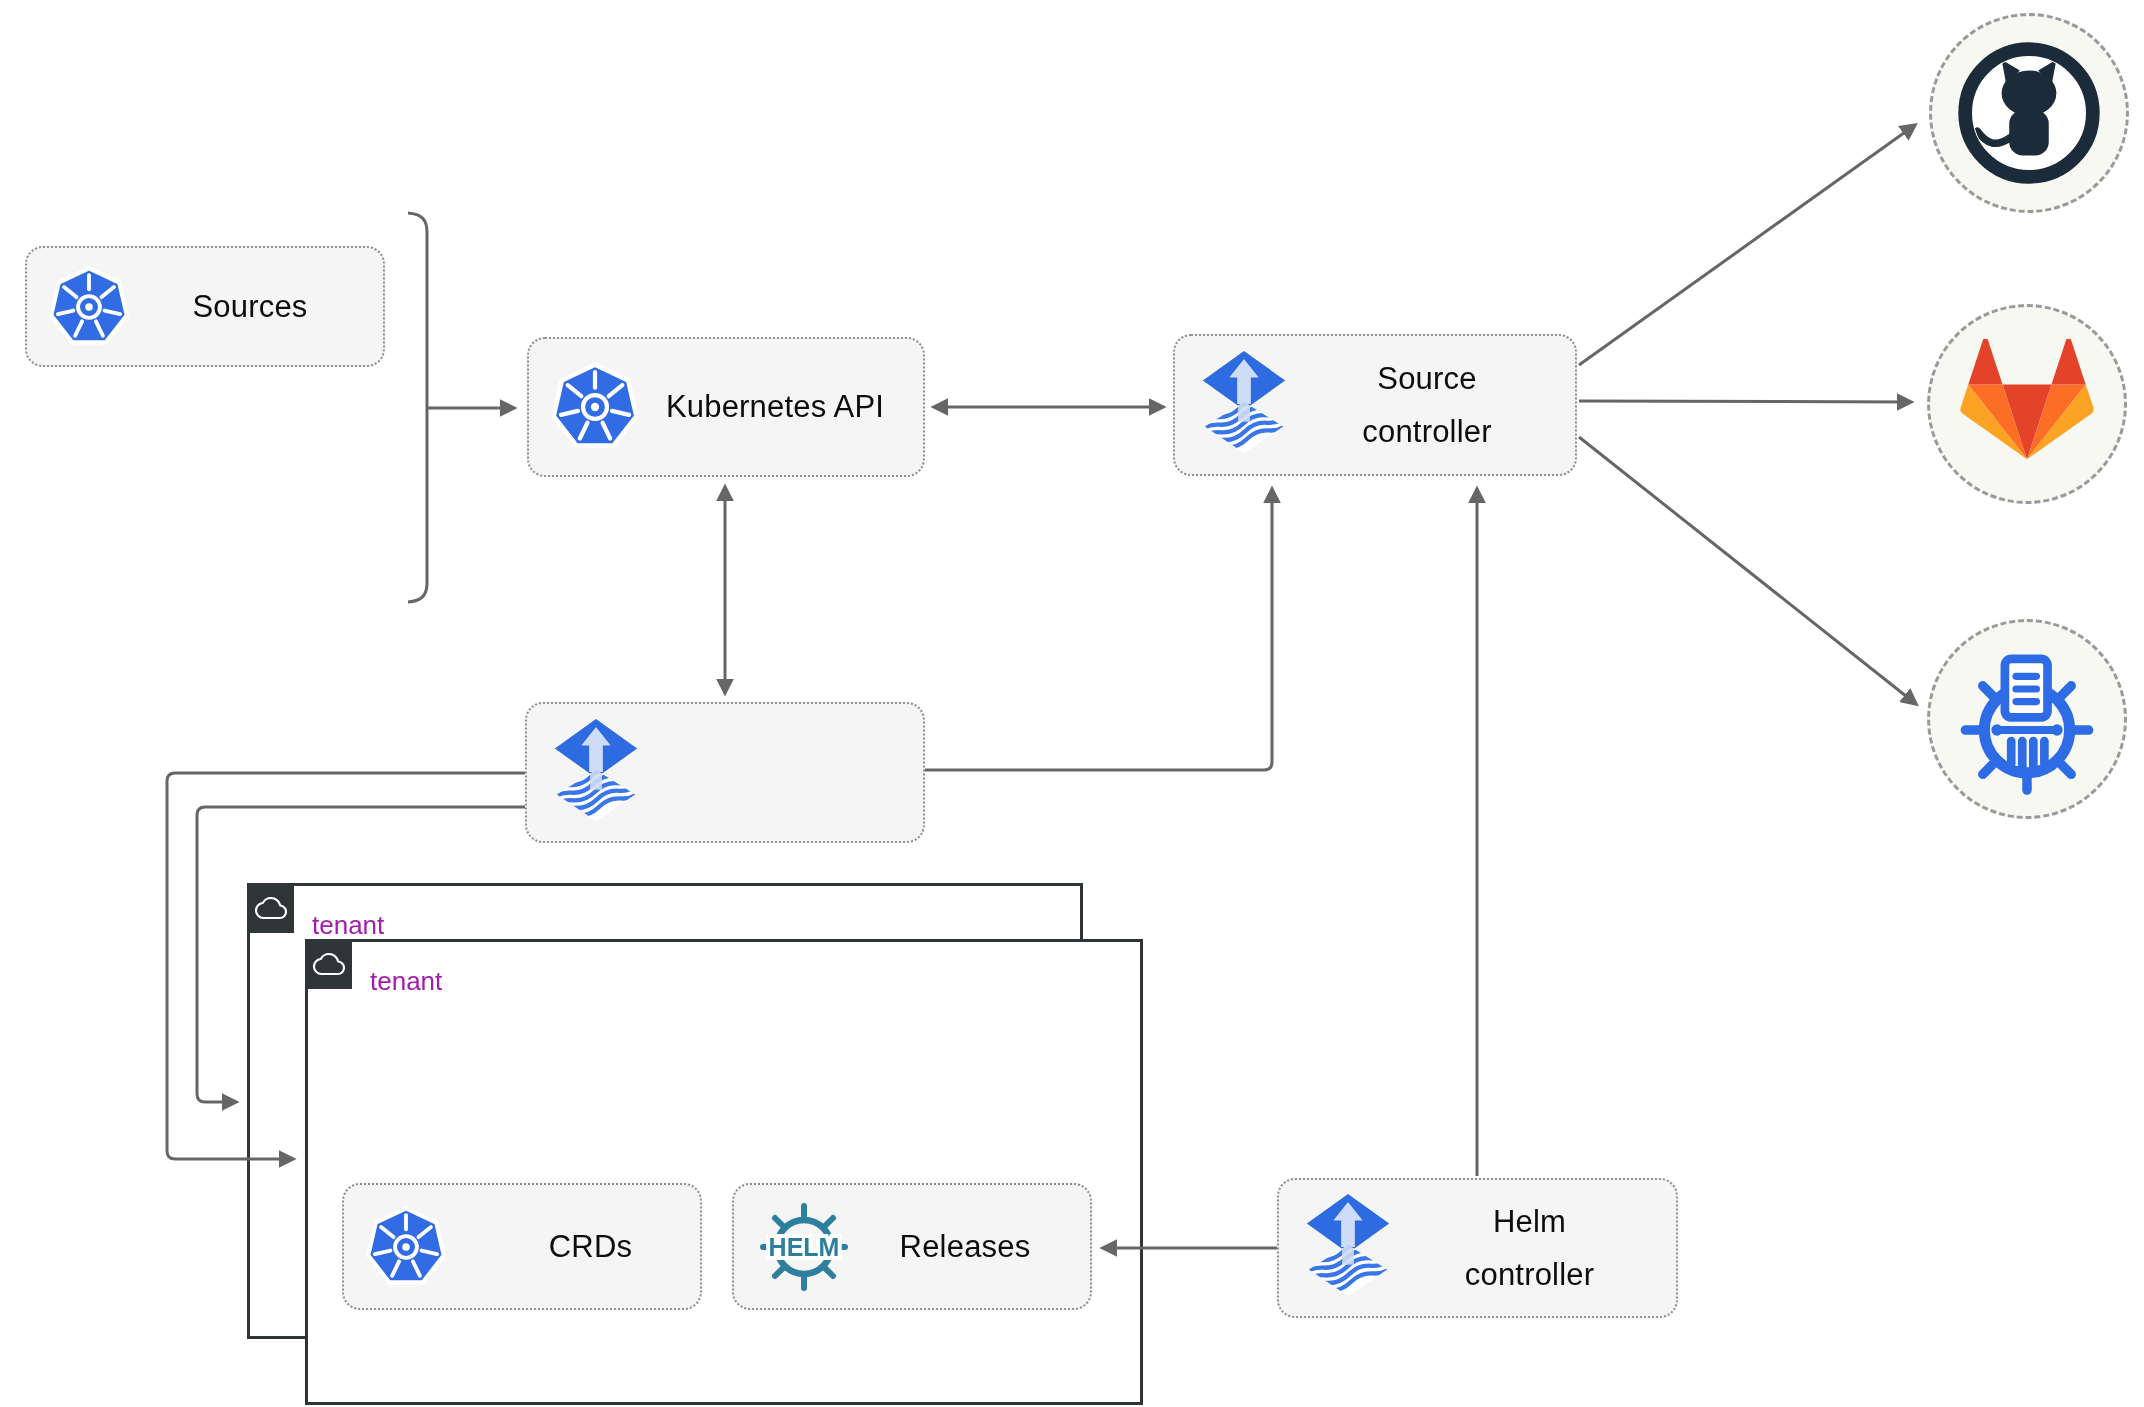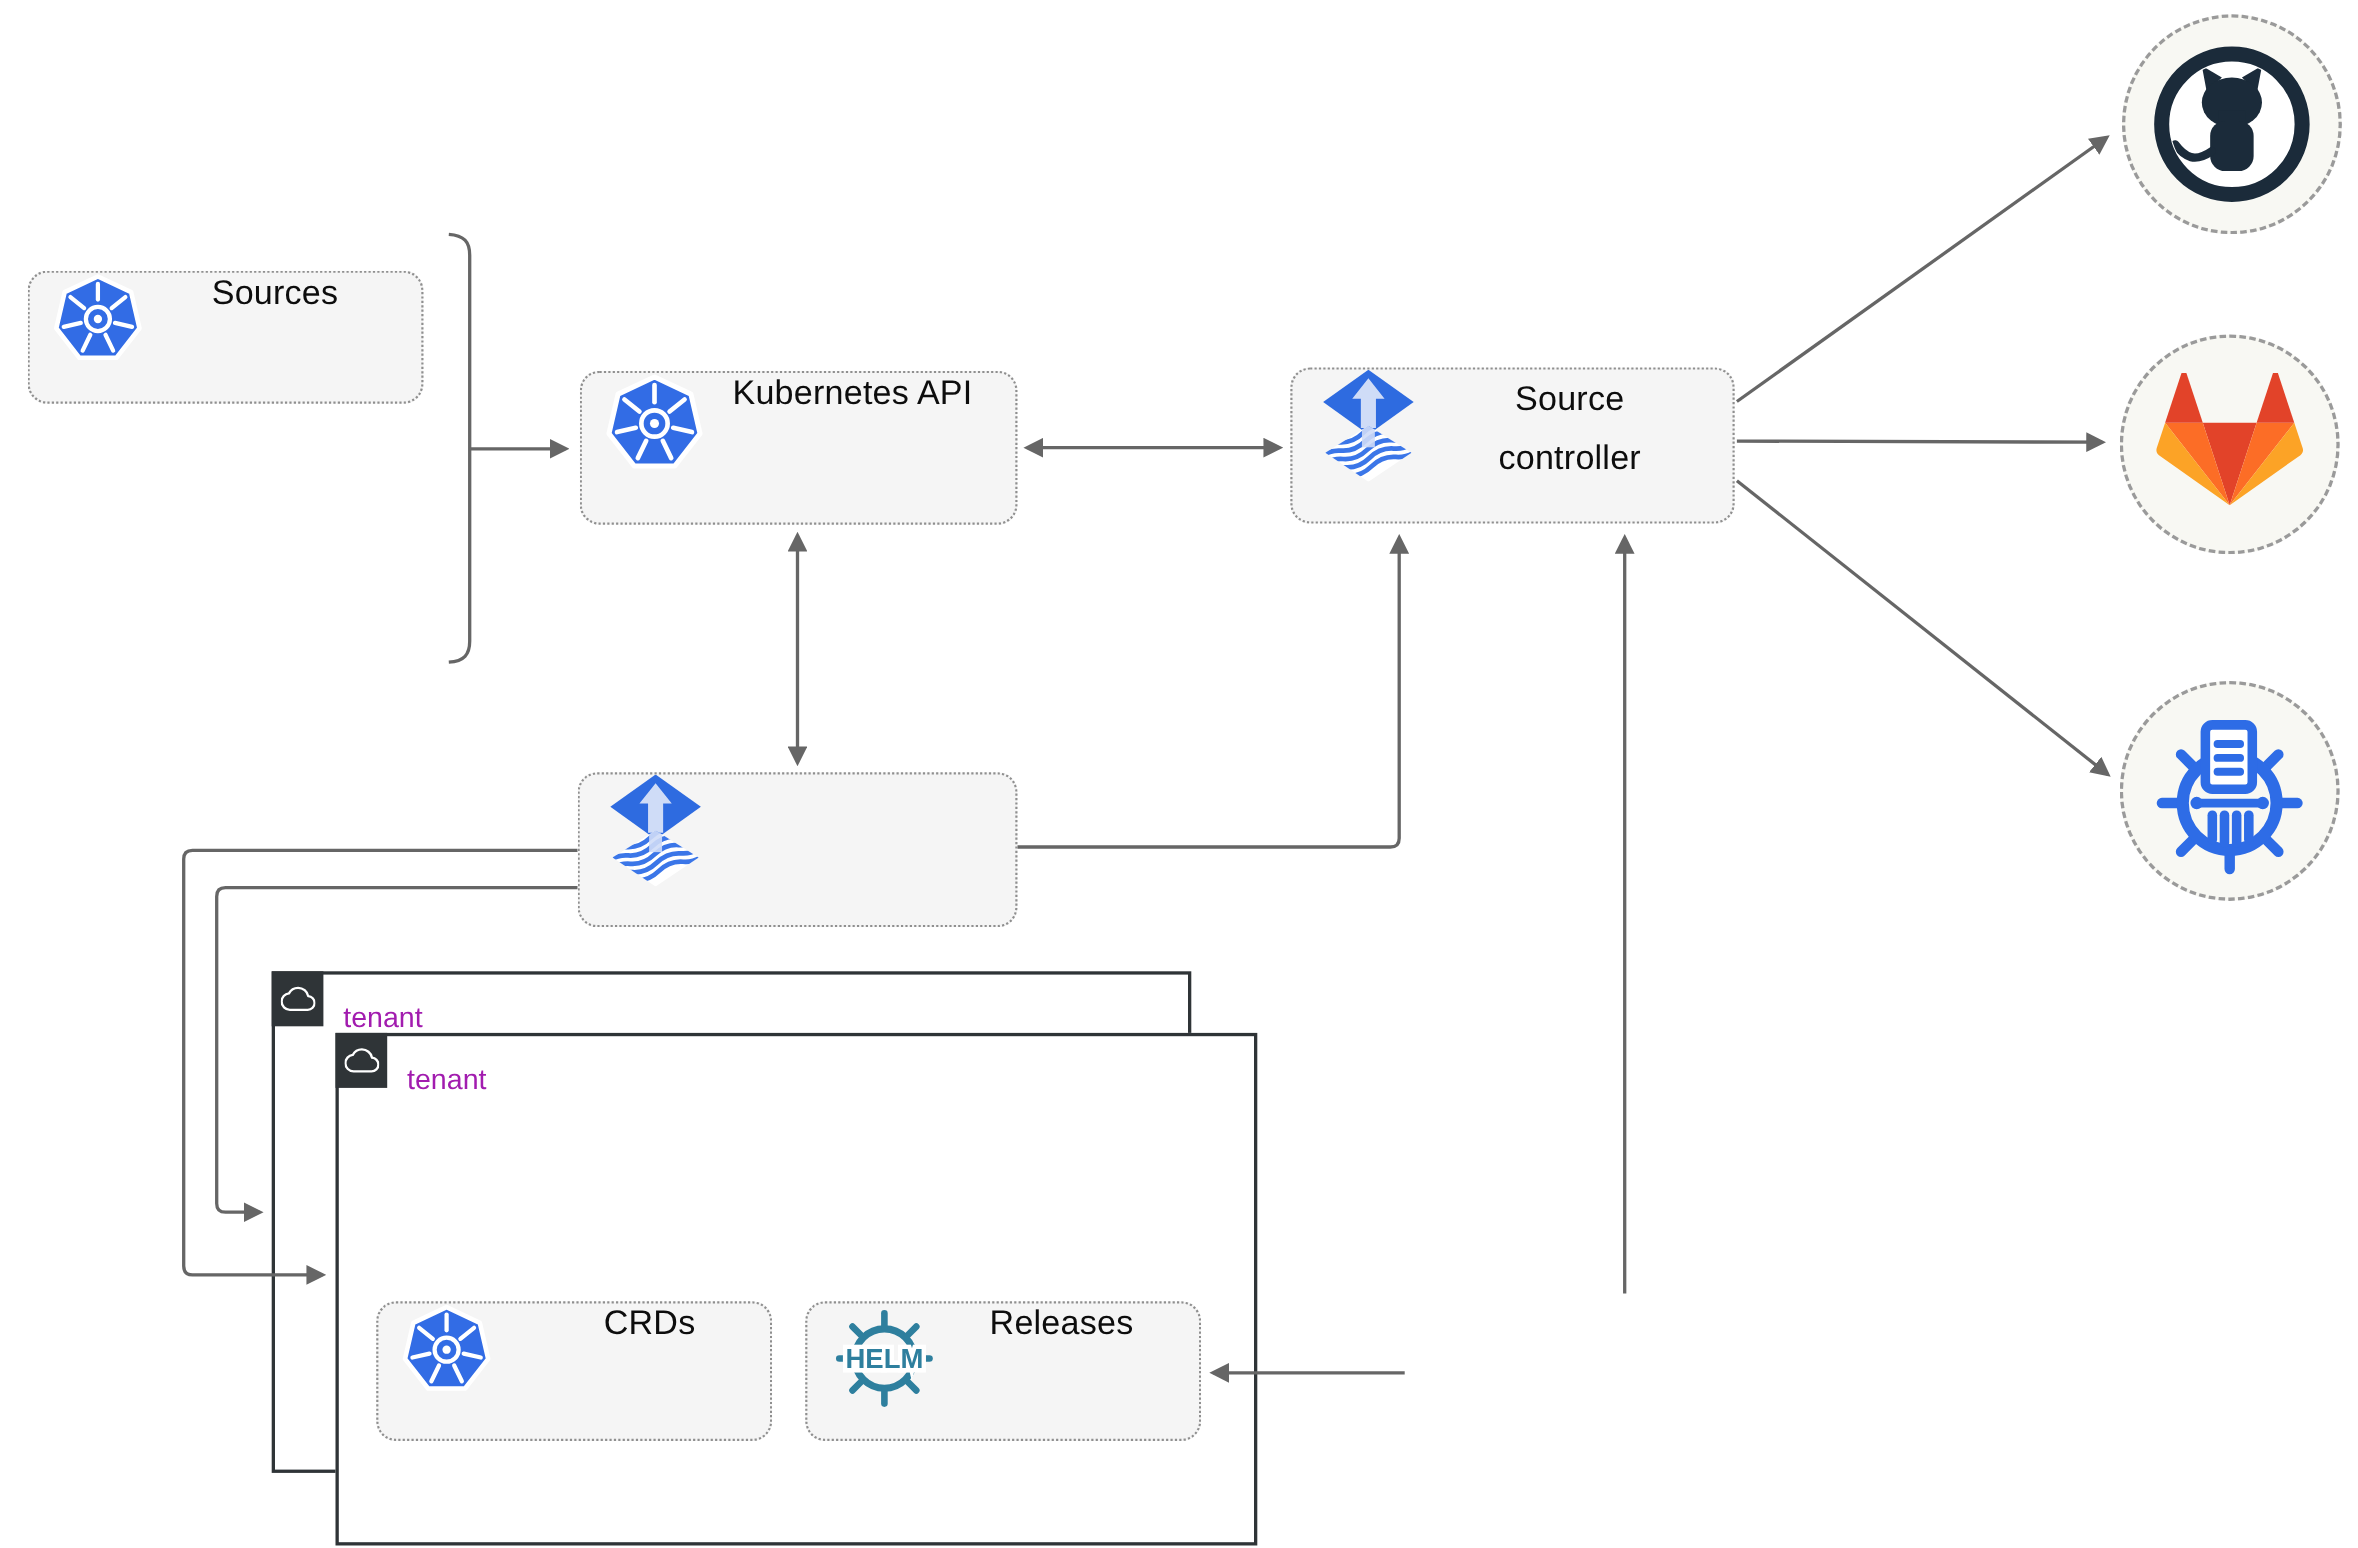--- a/index.html
+++ b/index.html
@@ -1,19 +1,19 @@
 <!DOCTYPE html>
 <html><head>
 <meta charset="utf-8">
 <style>
   html,body{margin:0;padding:0;background:#ffffff;}
   #stage{position:relative;width:2144px;height:1407px;background:#ffffff;
          font-family:"Liberation Sans", sans-serif;color:#0d0d0d;overflow:hidden;}
   .node{position:absolute;background:#f5f5f5;border:2.5px dotted #8f8f8f;border-radius:18px;
-        display:flex;align-items:flex-start;box-sizing:border-box;padding-left:20px;z-index:30;}
+        display:flex;align-items:center;box-sizing:border-box;padding-left:20px;z-index:30;}
   .node .lbl{flex:1;text-align:center;font-size:31px;letter-spacing:.2px;padding-right:14px;}
   .node .lbl.two{line-height:53px;}
   .node .lbl.two span{display:inline-block;max-width:210px;}
   .icon-wrap{flex:0 0 auto;display:flex;align-items:center;justify-content:center;}
   .tenantbox{position:absolute;background:#ffffff;border:3px solid #2f3437;box-sizing:border-box;}
   .tenant-tab{position:absolute;left:-3px;top:-3px;width:47px;height:50px;background:#2f3437;
               display:flex;align-items:center;justify-content:center;}
   .tenant-label{position:absolute;left:62px;top:24px;font-size:26px;color:#a21caf;}
   .endpoint{position:absolute;width:200px;height:200px;border:3px dashed #9a9a9a;border-radius:50%;
             background:#f8f8f3;display:flex;align-items:center;justify-content:center;
@@ -184,20 +184,28 @@
 </div>
 
 <div class="node" style="left:525px;top:702px;width:400px;height:141px;">
   <span class="icon-wrap">
         <svg width="98" height="108">
           <use href="#sym-flux" width="98" height="108"></use>
         </svg>
       </span>
 </div>
 
+<div class="node" style="left:1277px;top:1178px;width:401px;height:140px;">
+  <span class="icon-wrap">
+        <svg width="98" height="108">
+          <use href="#sym-flux" width="98" height="108"></use>
+        </svg>
+      </span>
+  <div class="lbl two"><span>Helm controller</span></div>
+</div>
 
 
 
 <div class="node" style="left:342px;top:1183px;width:360px;height:127px;gap:47px;">
   <span class="icon-wrap">
         <svg width="84" height="84">
           <use href="#sym-k8s" width="84" height="84"></use>
         </svg>
       </span>
   <div class="lbl">CRDs</div>

